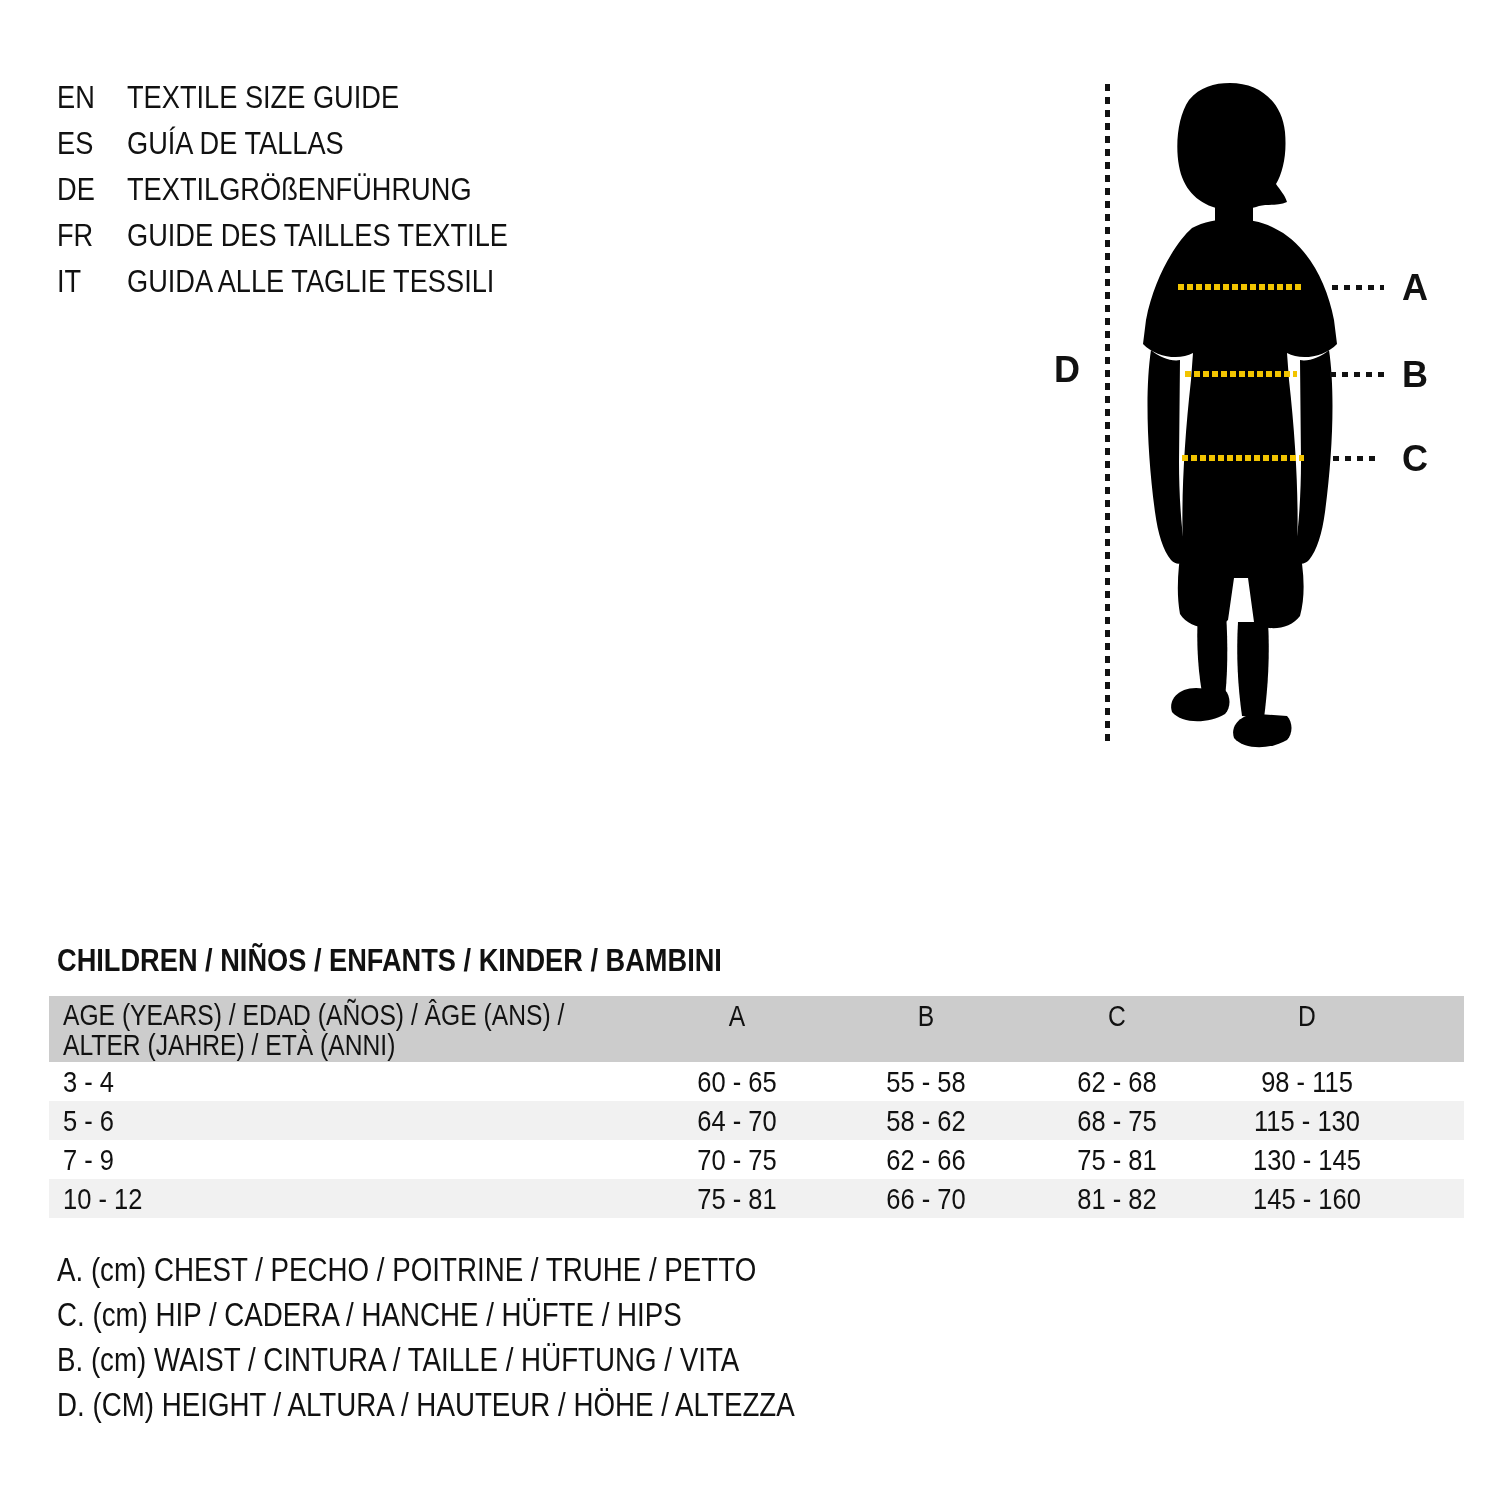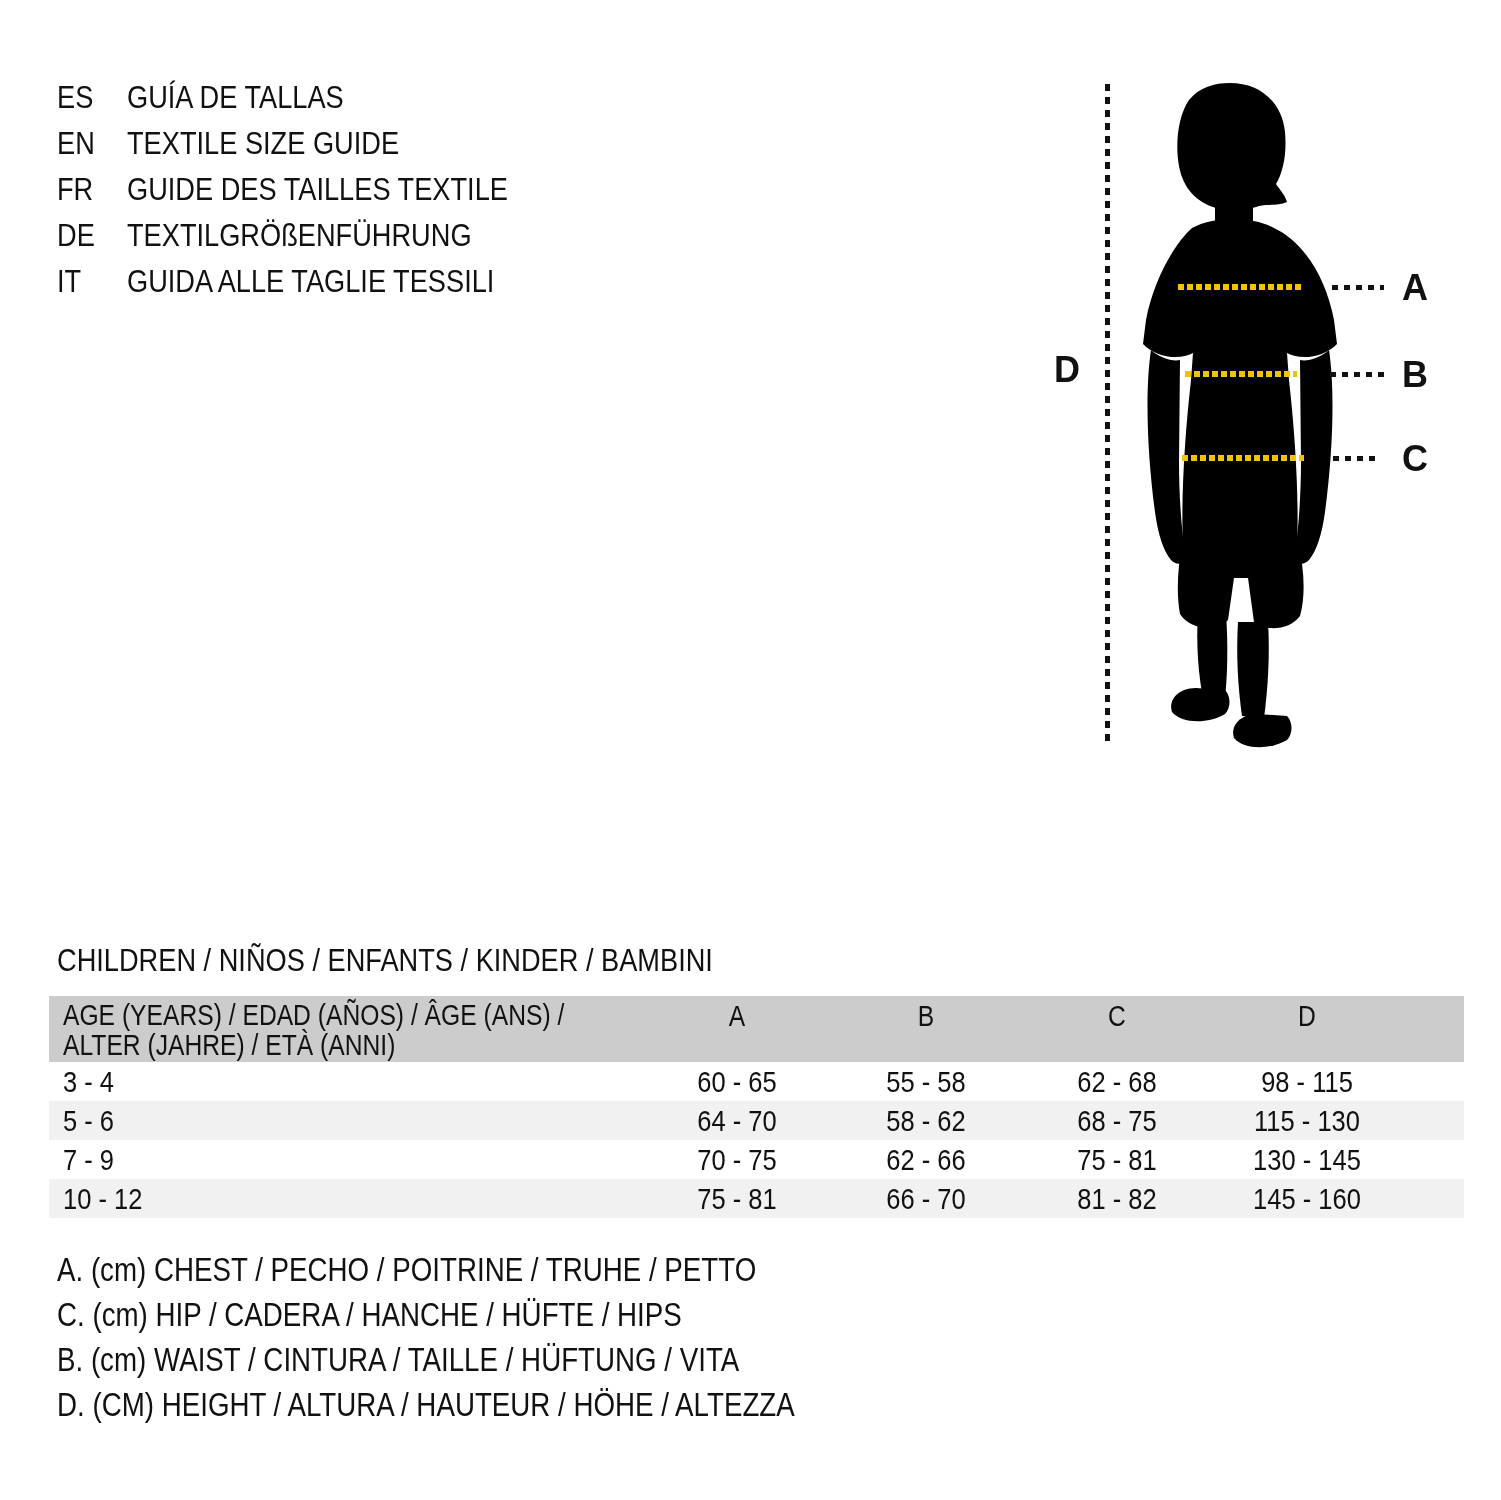--- a/index.html
+++ b/index.html
@@ -36,21 +36,21 @@
   .c-a{left:1332px;top:285px;width:52px;}
   .c-b{left:1330px;top:372px;width:54px;}
   .c-c{left:1333px;top:456px;width:48px;}
   .marker{position:absolute;font-size:36px;font-weight:bold;line-height:36px;}
   .mk-a{left:1402px;top:270px;}
   .mk-b{left:1402px;top:357px;}
   .mk-c{left:1402px;top:441px;}
   .mk-d{left:1054px;top:352px;}
 
   
-  .section-title{position:absolute;left:57px;top:942px;height:36px;line-height:36px;font-size:32px;}
+  .section-title{position:absolute;left:57px;top:942px;height:36px;line-height:36px;font-size:32px;font-weight:bold;}
 
   
   .size-table{position:absolute;left:49px;top:996px;width:1415px;}
   .thead{position:relative;height:66px;background:var(--hdr,#ccc);padding-left:44px;}
   .age-header{position:absolute;left:14px;top:4px;font-size:29px;line-height:30px;}
   .age-header span{display:block;}
   .colpos{position:absolute;transform:translateX(-50%);top:0;line-height:40px;font-size:29px;text-align:center;}
   .col-1{left:48.6%;} .col-2{left:62.0%;} .col-3{left:75.5%;} .col-4{left:88.9%;}
   .trow{position:relative;height:39px;line-height:39px;font-size:30px;}
   .trow.alt{background:var(--alt,#f1f1f1);}
@@ -61,34 +61,34 @@
   .legend{position:absolute;left:57px;top:1247px;}
   .legend-line{height:45px;line-height:45px;font-size:33px;}
 </style>
 </head>
 <body>
 
 <div class="canvas">
 
   <div class="lang-block">
     <div class="lang-row">
+      <span class="lang-code"><span class="cx">EN</span></span>
+      <span class="cx">TEXTILE SIZE GUIDE</span>
+    </div>
+    <div class="lang-row">
       <span class="lang-code"><span class="cx">ES</span></span>
       <span class="cx">GUÍA DE TALLAS</span>
     </div>
     <div class="lang-row">
-      <span class="lang-code"><span class="cx">EN</span></span>
-      <span class="cx">TEXTILE SIZE GUIDE</span>
+      <span class="lang-code"><span class="cx">DE</span></span>
+      <span class="cx">TEXTILGRÖßENFÜHRUNG</span>
     </div>
     <div class="lang-row">
       <span class="lang-code"><span class="cx">FR</span></span>
       <span class="cx">GUIDE DES TAILLES TEXTILE</span>
-    </div>
-    <div class="lang-row">
-      <span class="lang-code"><span class="cx">DE</span></span>
-      <span class="cx">TEXTILGRÖßENFÜHRUNG</span>
     </div>
     <div class="lang-row">
       <span class="lang-code"><span class="cx">IT</span></span>
       <span class="cx">GUIDA ALLE TAGLIE TESSILI</span>
     </div>
   </div>
 
 
   <div class="vline"></div>
 

